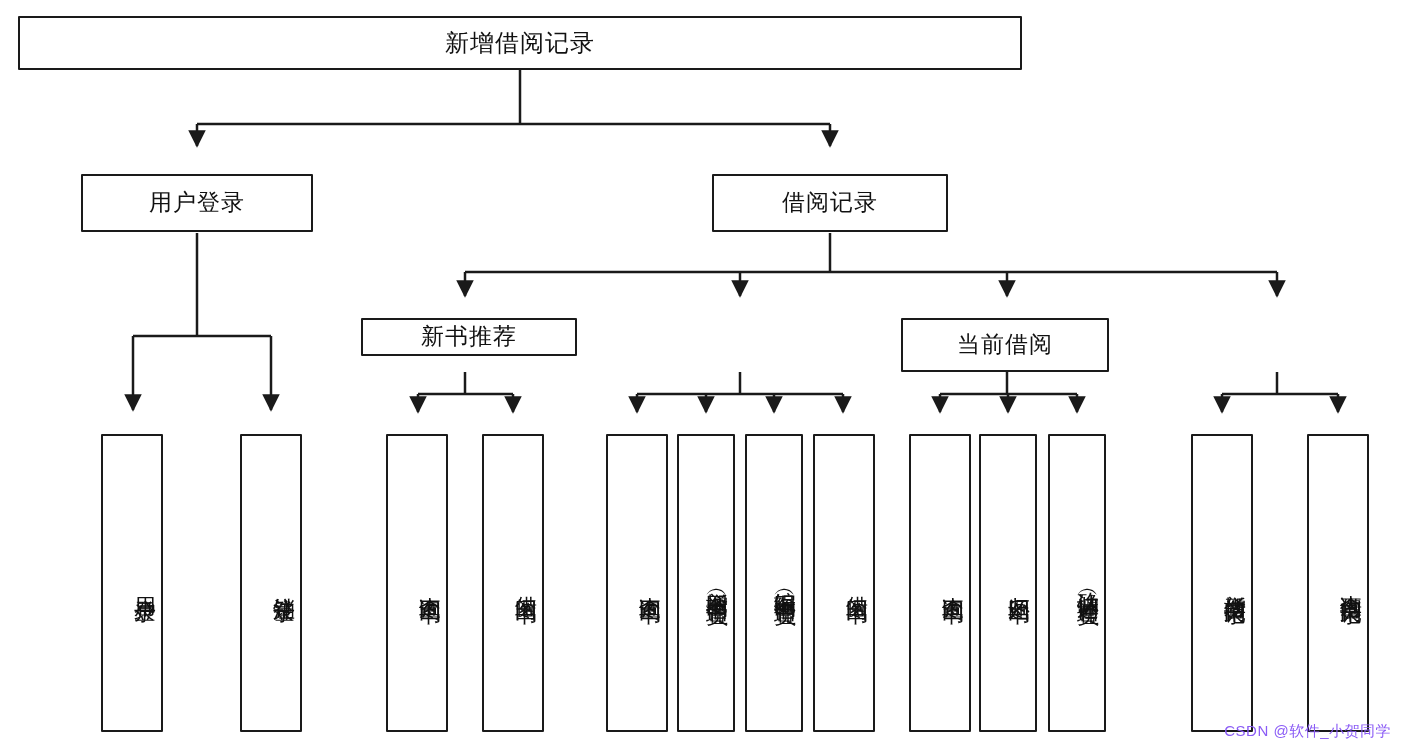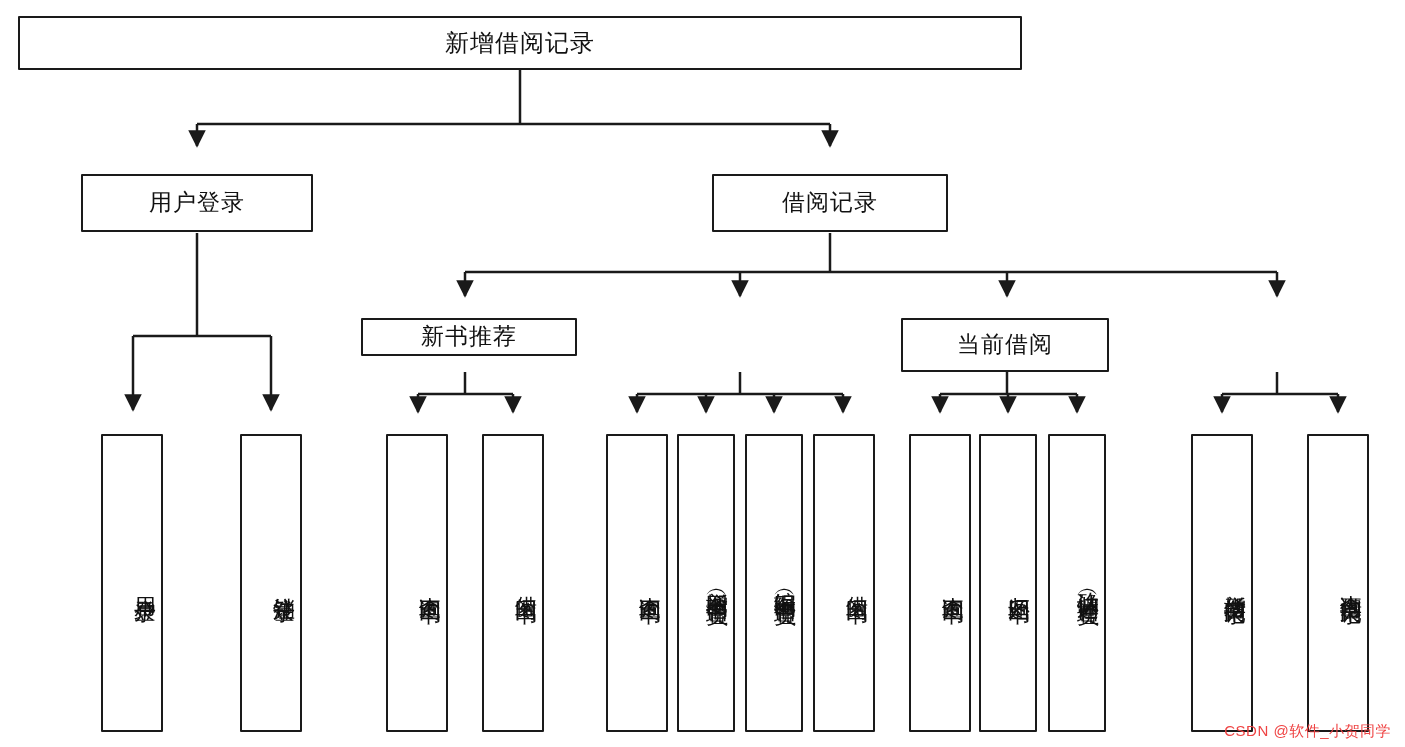--- a/index.html
+++ b/index.html
@@ -55,21 +55,21 @@
     justify-content: center;
   }
   .node.root {
     font-size: 24px;
   }
   .watermark {
     position: absolute;
     right: 14px;
     bottom: 6px;
     font-size: 15px;
-    color: #ef4444;
+    color: #8b5cf6;
     letter-spacing: 0.5px;
     white-space: nowrap;
   }
 </style>
 </head>
 <body>
 
 <div id="canvas">
 
   <svg class="wires" viewBox="0 0 1405 747">

